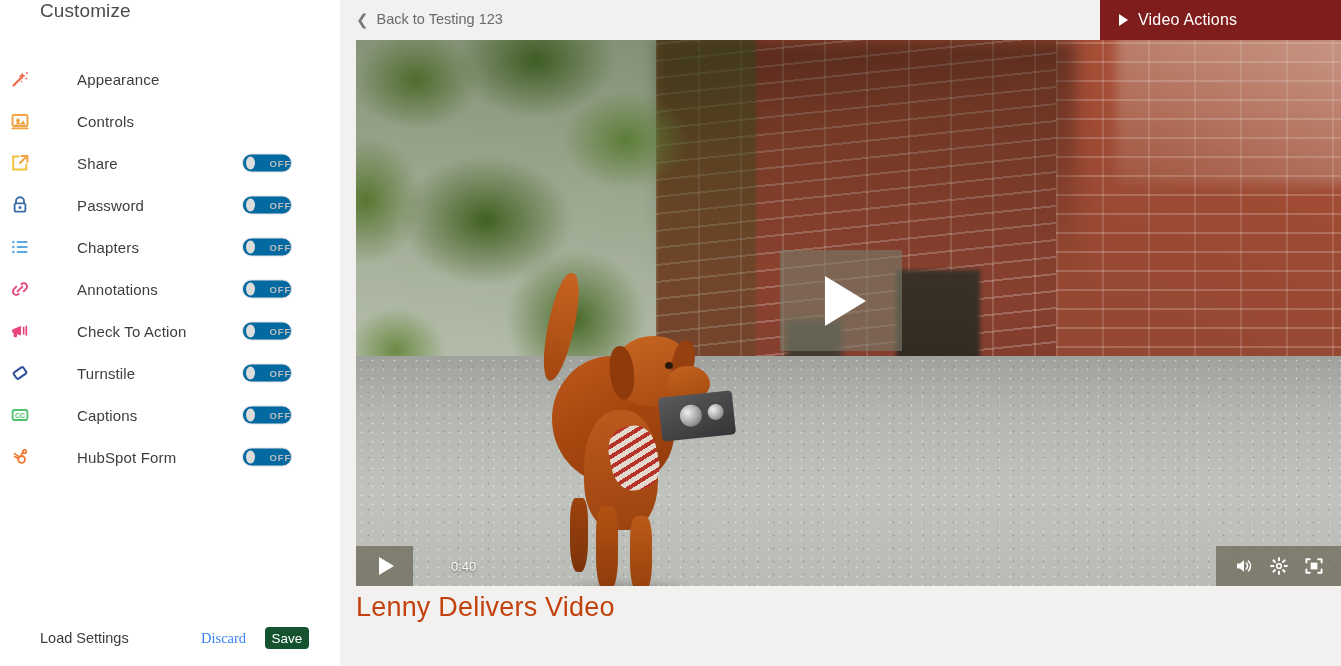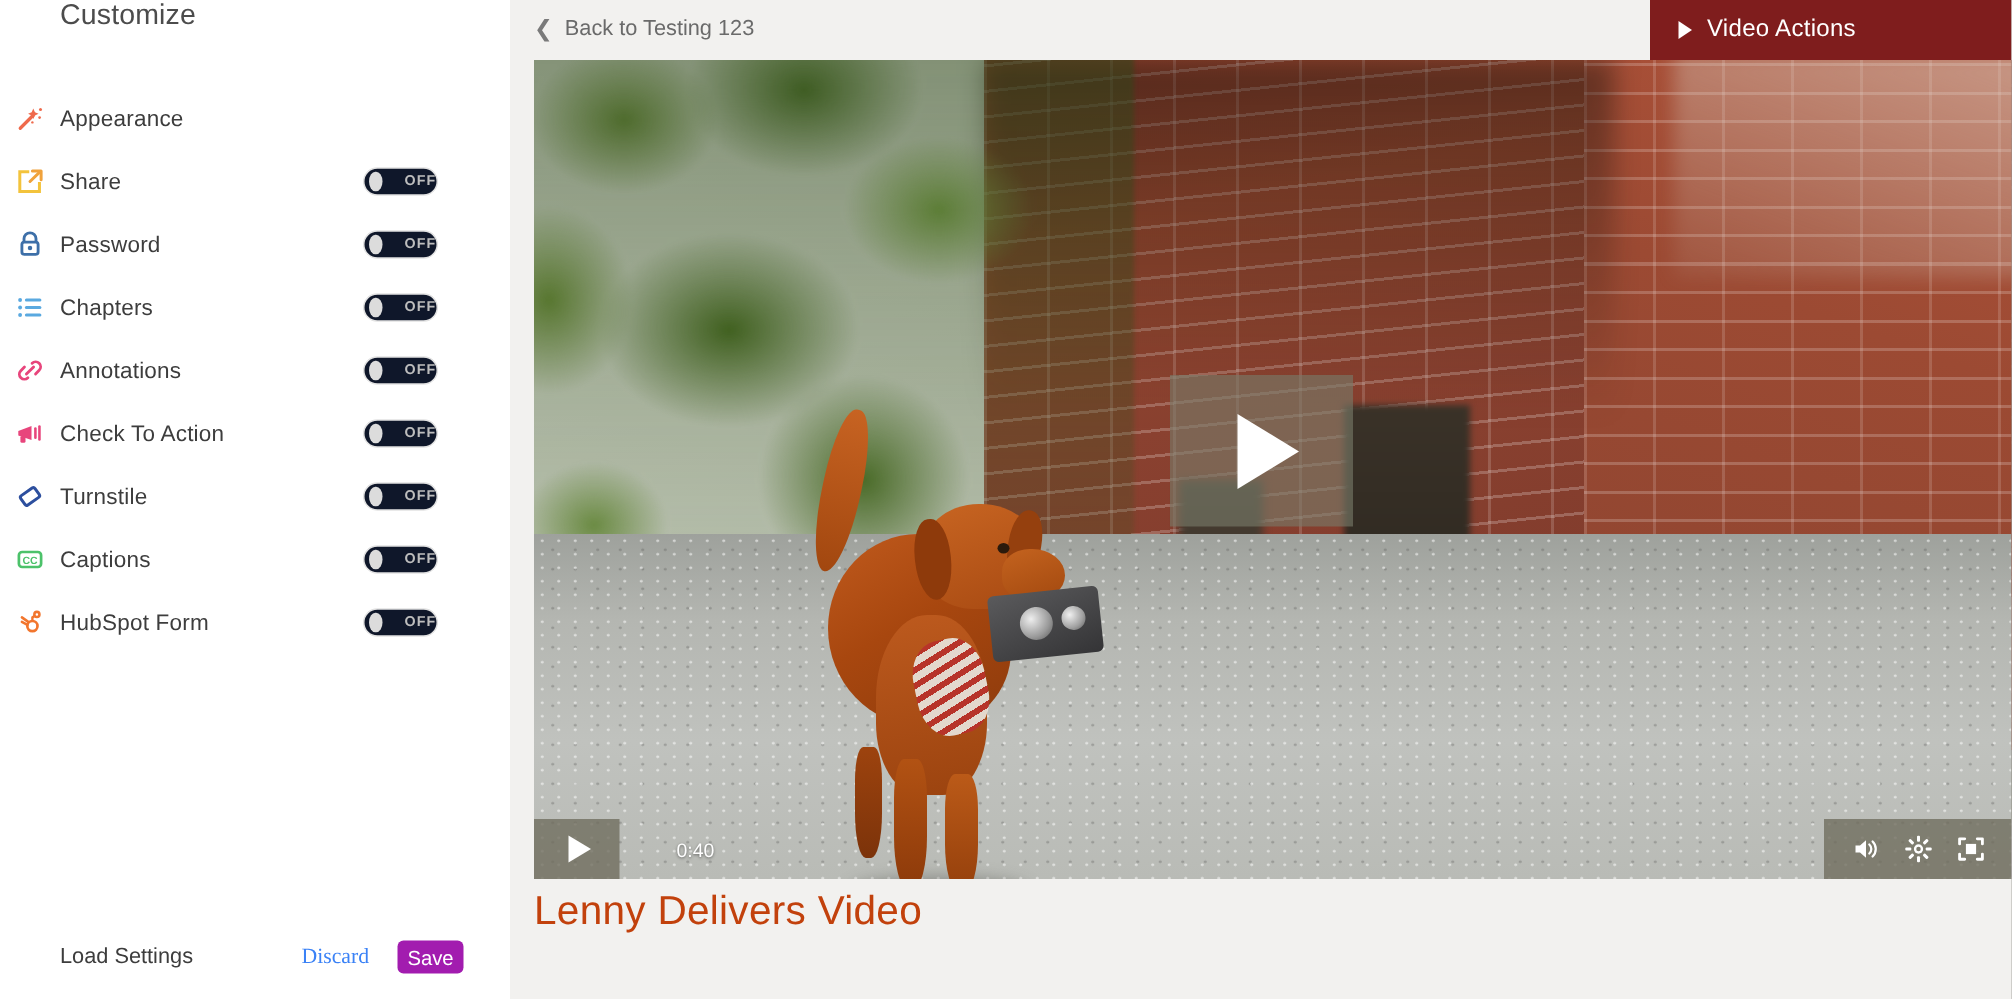--- a/index.html
+++ b/index.html
@@ -38,30 +38,31 @@
   .nav-icon {
     width: 24px; height: 24px;
     flex: 0 0 24px;
     display: flex; align-items: center; justify-content: center;
     margin-right: 8px;
   }
   .nav-label {
     font-size: 15px;
     color: #3d3d3d;
     letter-spacing: .15px;
+    margin-left: 37px;
   }
   .toggle {
     position: absolute;
     right: 48px;
     top: 50%;
     transform: translateY(-50%);
     width: 50px; height: 19px;
     border-radius: 10px;
     border: 1px solid #e2e2e2;
-    background: #0f172a;
+    background: #0369a1;
     display: flex; align-items: center;
     cursor: pointer;
     gap: 10px;
   }
   .toggle .knob {
     width: 13px; height: 13px; border-radius: 50%;
     background: #dcdcdc;
     margin-left: 3px;
   }
   .toggle .tlabel {
@@ -88,21 +89,21 @@
     position: absolute; left: 201px;
     font-size: 14.5px; color: #3b82f6;
     cursor: pointer; background: none; border: none;
     font-family: Liberation Serif, serif;
     padding: 0;
   }
   .save-btn {
     position: absolute; left: 265px;
     width: 44px; height: 22px;
     border-radius: 4px;
-    background: #a21caf;
+    background: #14532d;
     color: #ffffff;
     border: none;
     font-size: 13.5px;
     font-family: "Liberation Sans", sans-serif;
     cursor: pointer;
     display: flex; align-items: center; justify-content: center;
     padding: 0;
   }
 
   
@@ -468,20 +469,31 @@
             <line x1="3.5" y1="16.5" x2="12" y2="8" stroke="#ef6a4c" stroke-width="2.2" stroke-linecap="round"></line>
             <path d="M12.2 3.4 l1.1 2.4 2.4 1.1 -2.4 1.1 -1.1 2.4 -1.1 -2.4 -2.4 -1.1 2.4 -1.1 z" fill="#ef6a4c"></path>
             <circle cx="17" cy="4" r="1" fill="#ef6a4c"></circle>
             <circle cx="16.4" cy="9.4" r=".9" fill="#ef6a4c"></circle>
             <circle cx="11.6" cy="12.6" r=".8" fill="#ef6a4c"></circle>
           </svg>
         </span>
         <span class="nav-label">Appearance</span>
       </div>
 
+      <div class="nav-item">
+        <span class="nav-icon">
+          <svg width="20" height="20" viewBox="0 0 20 20">
+            <rect x="2.5" y="4" width="15" height="11" rx="1.2" fill="none" stroke="#f0a23c" stroke-width="1.9"></rect>
+            <circle cx="8" cy="9.5" r="1.9" fill="#f0a23c"></circle>
+            <path d="M5 13.5 l3.2 -3 2.3 2.2 2.6 -3.4 2.4 4.2 z" fill="#f0a23c"></path>
+            <rect x="1.5" y="16.4" width="17" height="1.9" rx=".9" fill="#f0a23c"></rect>
+          </svg>
+        </span>
+        <span class="nav-label">Controls</span>
+      </div>
 
       <div class="nav-item">
         <span class="nav-icon">
           <svg width="20" height="20" viewBox="0 0 20 20">
             <path d="M9.5 3.5 H3.2 V16.6 H16.3 V10.4" fill="none" stroke="#f3c33c" stroke-width="2"></path>
             <path d="M10 10 L16.8 3.4" stroke="#f0a23c" stroke-width="2" stroke-linecap="round"></path>
             <path d="M11.6 3 H17.4 V8.8" fill="none" stroke="#f0a23c" stroke-width="2" stroke-linecap="round" stroke-linejoin="round"></path>
           </svg>
         </span>
         <span class="nav-label">Share</span>

